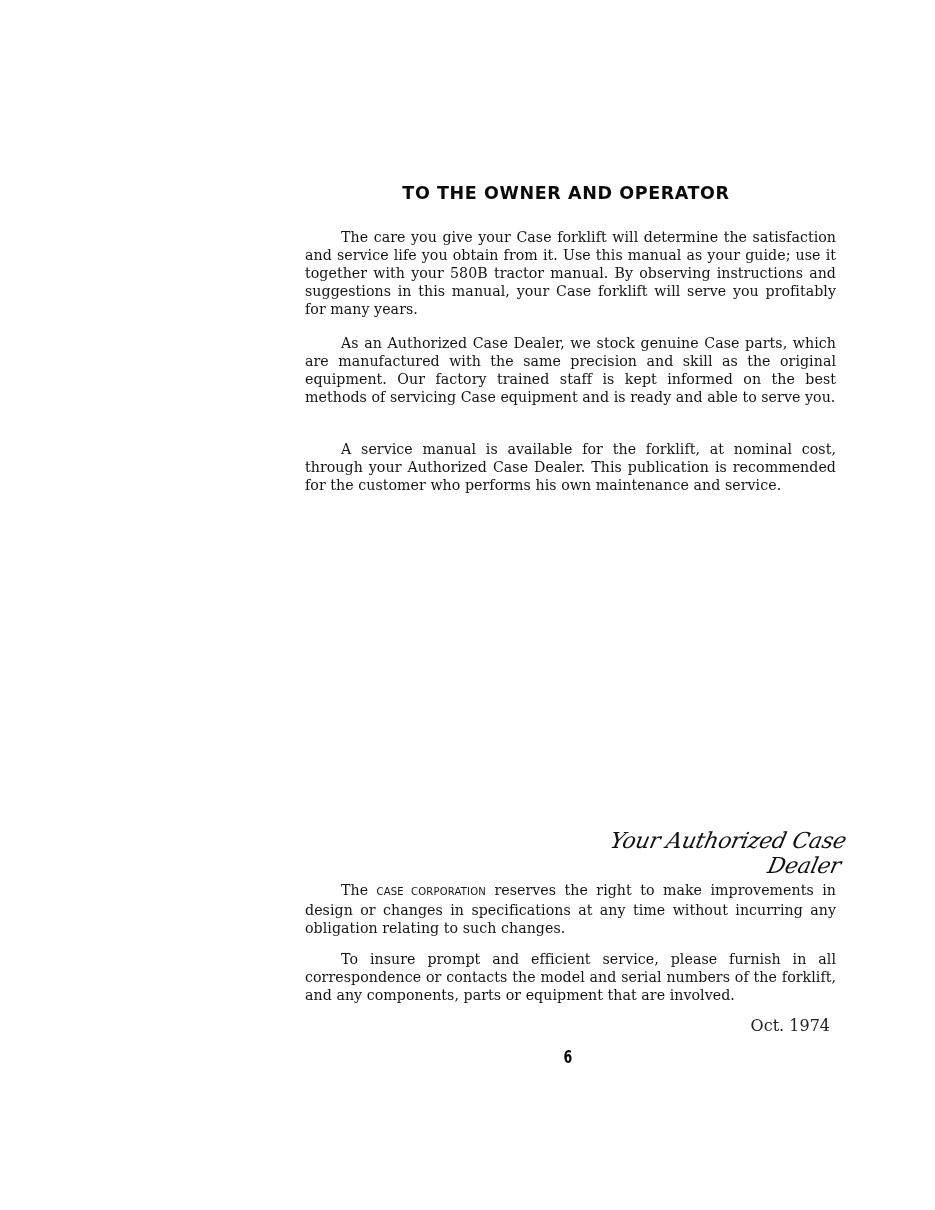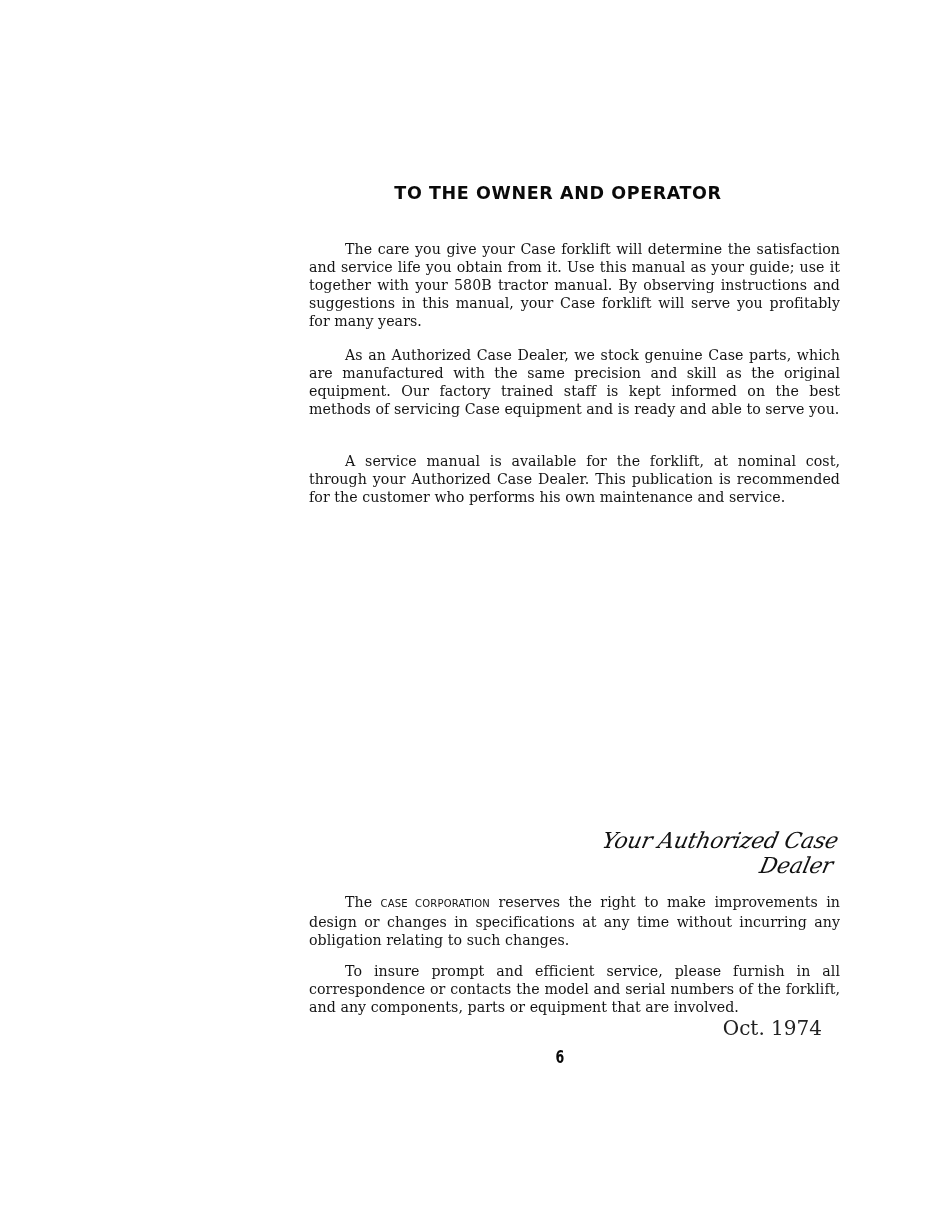--- a/index.html
+++ b/index.html
@@ -10,41 +10,41 @@
     body {
       width: 935px;
       height: 1210px;
       position: relative;
       overflow: hidden;
       color: #111111;
       font-family: "DejaVu Serif", "Liberation Serif", serif;
     }
     .page {
       position: absolute;
-      left: 0; top: 0;
+      left: 8px; top: 0;
       width: 740px; height: 1210px; padding-left: 24px;
     }
     .title {
       position: absolute;
       left: 293px;
       width: 530px;
       top: 183px;
       text-align: center;
       font-family: "DejaVu Sans", "Liberation Sans", sans-serif;
       font-weight: bold;
       font-size: 17.5px;
       letter-spacing: 0.6px;
       color: #0a0a0a;
       margin: 0;
     }
     .para {
       position: absolute;
       left: 293px;
       width: 531px;
-      margin: 16px;
+      margin: 4px;
       font-size: 14.2px;
       line-height: 18px;
       text-align: justify;
       text-align-last: left;
       text-indent: 36px;
       letter-spacing: 0.05px;
       color: #141414;
     }
     .p1 { top: 224px; }
     .p2 { top: 330px; }
@@ -70,21 +70,21 @@
       color: #111111;
       transform: skewX(-12deg);
       transform-origin: left bottom;
     }
     .date {
       position: absolute;
       left: 700px;
       width: 122px;
       top: 1016px;
       text-align: right;
-      font-size: 20px;
+      font-size: 16px;
       color: #222222;
     }
     .page-number {
       position: absolute;
       left: 540px;
       width: 40px;
       top: 1046px;
       text-align: center;
       font-family: "DejaVu Sans", "Liberation Sans", sans-serif;
       font-weight: bold;

